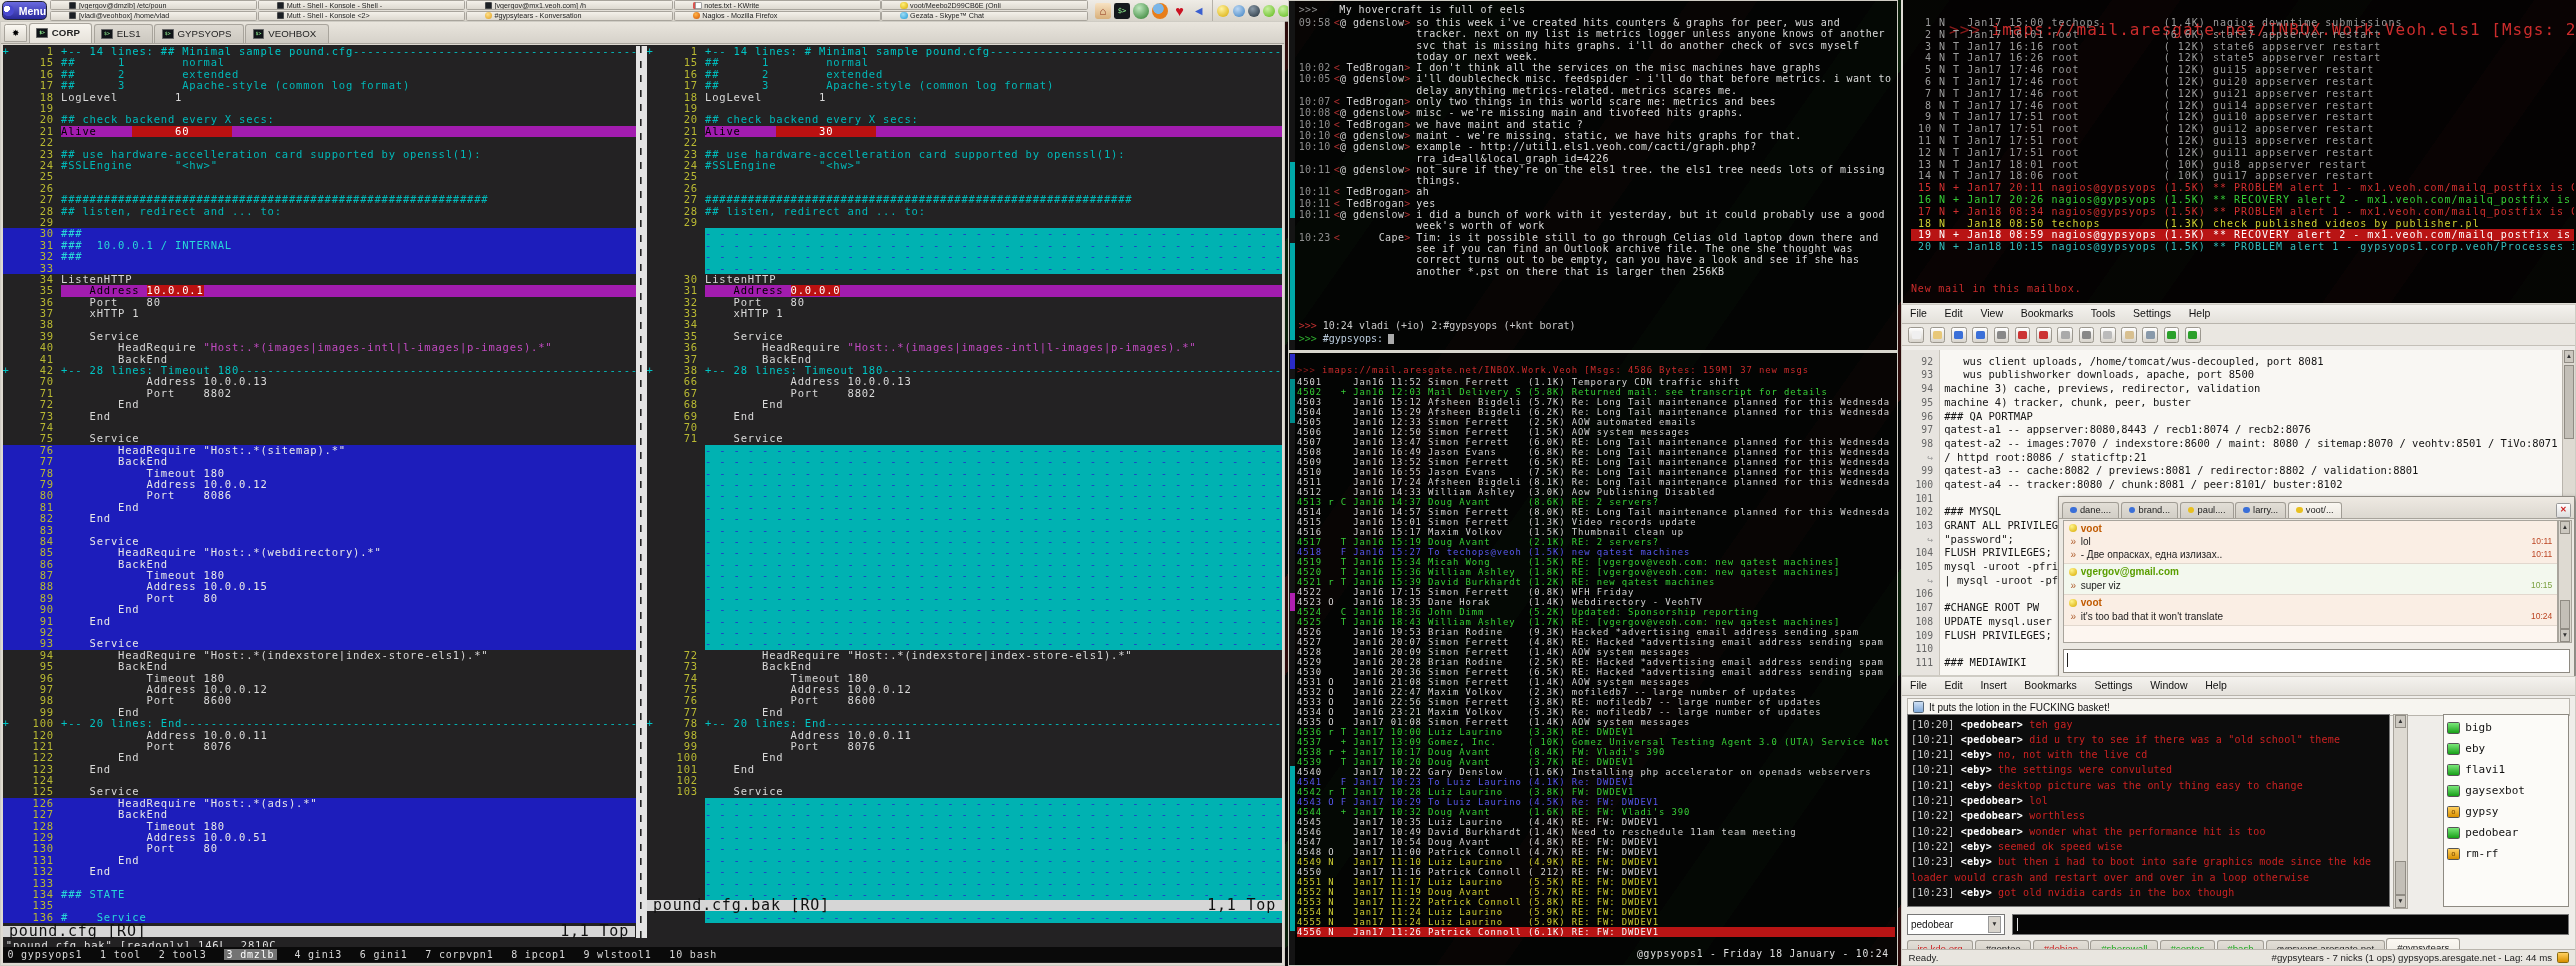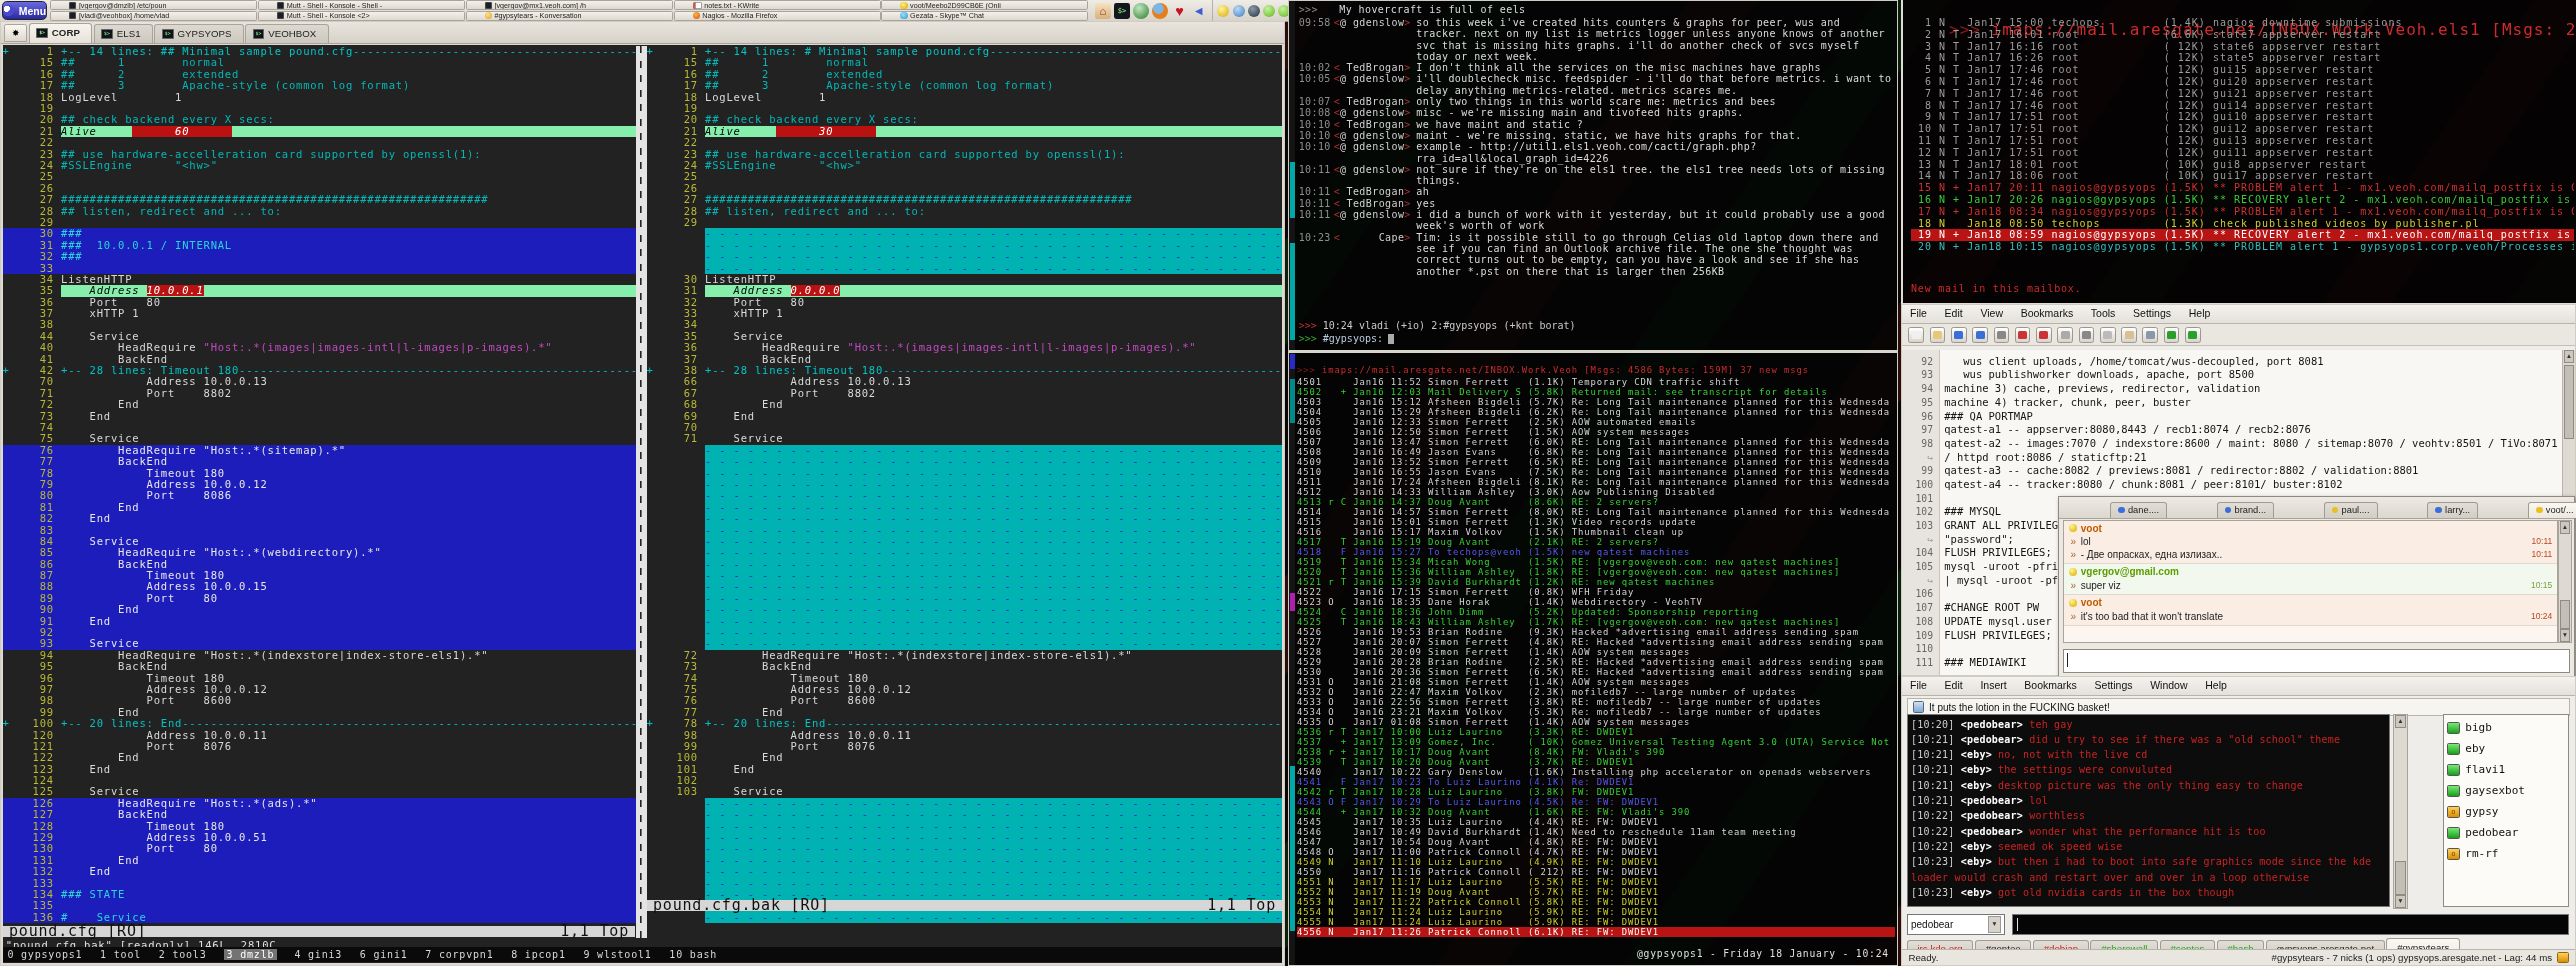--- a/index.html
+++ b/index.html
@@ -39,21 +39,21 @@
   .ktab .termico{width:9.7px;height:8px;background:#101418;border:0.8px solid #666;border-radius:0.8px;color:#9f9;font-size:4.8px;line-height:7.2px;text-align:center;font-family:"DejaVu Sans Mono",monospace;}
   #term1{position:absolute;left:1.6px;right:1.6px;top:22.5px;bottom:1.6px;background:rgba(3,3,6,.86);}
 
   .vrow{display:flex;height:11.4px;line-height:11.4px;font-size:10.5px;letter-spacing:0.8px;white-space:pre;overflow:hidden;font-family:"DejaVu Sans Mono",monospace;}
   .fc{width:11.3px;flex:none;color:#00c4c4;}
   .ln{width:40px;flex:none;text-align:right;padding-right:7.2px;color:#b9b932;}
   .vtx{flex:1;overflow:hidden;}
   .t-c{color:#00b8b8}.t-w{color:#d9d9d9}.t-f{color:#00c4c4}.t-m{color:#c24ac2}
   .da{background:#1d1dbb;}
   .da .t-aw{color:#e8e8e8}.da .t-ac{color:#28d8d8}
-  .chg .vtx{background:#86efac;color:#000;font-style:italic;}
+  .chg .vtx{background:#a21caf;color:#000;}
   .chg-hot{background:#bb1111;color:#fff;}
   .fillrow .vtx{background:#00b2b2;color:#2233cc;}
   #vimL{position:absolute;left:0;top:1.6px;width:633px;}
   #vsep{position:absolute;left:633px;top:1.6px;width:11.3px;height:892px;background:#e4e4e4;
     background-image:repeating-linear-gradient(180deg,#222 0 7.2px,transparent 7.2px 14.5px);background-size:1.6px 100%;background-position:4.8px 0;background-repeat:no-repeat;}
   #vimR{position:absolute;left:644px;right:0;top:1.6px;}
   .vstatus{position:absolute;height:11.4px;background:#d6d6d6;color:#101010;font-size:15px;letter-spacing:0.8px;display:flex;justify-content:space-between;padding:0 6.4px;font-family:"DejaVu Sans Mono",monospace;line-height:11.4px;}
   #stL{left:0;top:881px;width:620px;}
   #stR{left:644px;right:0;top:855px;}
   #cmdline{position:absolute;left:3.2px;right:0;top:894px;color:#e0e0e0;font-size:10.5px;letter-spacing:0.8px;font-family:"DejaVu Sans Mono",monospace;}
@@ -107,21 +107,21 @@
   .krow{display:flex;height:13.7px;line-height:13.7px;font-size:10.5px;font-family:"DejaVu Sans Mono",monospace;white-space:pre;overflow:hidden;}
   .kln{width:31px;flex:none;text-align:right;padding-right:11.3px;color:#666;font-size:9.7px;}
   .kln .wrapmark{color:#999;font-style:normal;}
   .ktx{color:#141414;}
   #kwScroll{position:absolute;right:0;top:0;bottom:0;width:12px;background:#dedad2;border-left:0.8px solid #b8b4ac;}
   #kwScroll .thumb{position:absolute;left:0.8px;right:0.8px;top:14.5px;height:72px;background:#c3bfb7;border:0.8px solid #908c84;}
   .scr-arrow{position:absolute;left:0.8px;right:0.8px;height:11.3px;background:#ccc8c0;border:0.8px solid #908c84;font-size:6.4px;text-align:center;line-height:10.5px;color:#333;}
 
   #kopete{position:absolute;left:2058px;top:496px;width:515px;height:180px;background:#ece9e3;border:0.8px solid #8e8a82;box-shadow:1.6px 1.6px 4.8px rgba(0,0,0,.5);}
   #kopTabs{display:flex;gap:1.6px;align-items:flex-end;height:19.3px;padding:1.6px 3.2px 0 3.2px;background:linear-gradient(#eee9e2,#dcd8d0);border-bottom:0.8px solid #a8a49c;}
-  .koptab{display:flex;align-items:center;gap:3.2px;font-size:9.3px;color:#222;background:linear-gradient(#e2ded6,#d2cec6);border:0.8px solid #a09c94;border-bottom:none;border-radius:3.2px 3.2px 0 0;padding:1.6px 7.2px;height:12px;margin-left:48px;}
+  .koptab{display:flex;align-items:center;gap:3.2px;font-size:9.3px;color:#222;background:linear-gradient(#e2ded6,#d2cec6);border:0.8px solid #a09c94;border-bottom:none;border-radius:3.2px 3.2px 0 0;padding:1.6px 7.2px;height:12px;}
   .koptab.active{background:linear-gradient(#faf7f1,#ece8e1);}
   .koptab .dot{width:6.4px;height:6.4px;border-radius:50%;}
   .dot-user{background:#3a6fd8}.dot-bulb{background:#e8c020}
   #kopClose{margin-left:auto;width:13px;height:13px;background:linear-gradient(#fff,#ddd);border:0.8px solid #999;border-radius:1.6px;color:#c22;font-size:8px;text-align:center;line-height:11.3px;font-weight:bold;}
   #kopBody{position:absolute;left:4px;right:16px;top:22.5px;bottom:34px;background:#fdf6f0;border:0.8px solid #a8a49c;overflow:hidden;}
   .kgroup{border-bottom:0.8px solid #e2d8ce;padding:0.8px 4.8px 2.4px 4.8px;text-align:right;}
   .kghead{display:flex;align-items:center;gap:4px;font-weight:bold;font-size:10px;padding:1.6px 0;}
   .kghead .bulb{width:8px;height:8px;border-radius:50%;background:radial-gradient(circle at 35% 30%,#fff48a,#d8a900);}
   .kmsg{display:flex;font-size:10px;color:#222;padding:0.8px 0 0.8px 1.6px;}
   .kmsg .chev{color:#b06030;margin-right:4.8px;}
@@ -258,21 +258,21 @@
           <div class="vrow"><span class="fc"></span><span class="ln">29</span><span class="vtx t-w"></span></div>
           <div class="vrow da"><span class="fc"></span><span class="ln">30</span><span class="vtx t-ac">###</span></div>
           <div class="vrow da"><span class="fc"></span><span class="ln">31</span><span class="vtx t-ac">###  10.0.0.1 / INTERNAL</span></div>
           <div class="vrow da"><span class="fc"></span><span class="ln">32</span><span class="vtx t-ac">###</span></div>
           <div class="vrow da"><span class="fc"></span><span class="ln">33</span><span class="vtx t-aw"></span></div>
           <div class="vrow"><span class="fc"></span><span class="ln">34</span><span class="vtx t-w">ListenHTTP</span></div>
           <div class="vrow chg"><span class="fc"></span><span class="ln">35</span><span class="vtx"><span>    Address </span><span class="chg-hot">10.0.0.1</span></span></div>
           <div class="vrow"><span class="fc"></span><span class="ln">36</span><span class="vtx t-w">    Port    80</span></div>
           <div class="vrow"><span class="fc"></span><span class="ln">37</span><span class="vtx t-w">    xHTTP 1</span></div>
           <div class="vrow"><span class="fc"></span><span class="ln">38</span><span class="vtx t-w"></span></div>
-          <div class="vrow"><span class="fc"></span><span class="ln">44</span><span class="vtx t-w">    Service</span></div>
+          <div class="vrow"><span class="fc"></span><span class="ln">39</span><span class="vtx t-w">    Service</span></div>
           <div class="vrow"><span class="fc"></span><span class="ln">40</span><span class="vtx"><span class="t-w">        HeadRequire </span><span class="t-m">"Host:.*(images|images-intl|l-images|p-images).*"</span></span></div>
           <div class="vrow"><span class="fc"></span><span class="ln">41</span><span class="vtx t-w">        BackEnd</span></div>
           <div class="vrow"><span class="fc">+</span><span class="ln">42</span><span class="vtx t-f">+-- 28 lines: Timeout 180----------------------------------------------------------------------------------------------------------------------------------</span></div>
           <div class="vrow"><span class="fc"></span><span class="ln">70</span><span class="vtx t-w">            Address 10.0.0.13</span></div>
           <div class="vrow"><span class="fc"></span><span class="ln">71</span><span class="vtx t-w">            Port    8802</span></div>
           <div class="vrow"><span class="fc"></span><span class="ln">72</span><span class="vtx t-w">        End</span></div>
           <div class="vrow"><span class="fc"></span><span class="ln">73</span><span class="vtx t-w">    End</span></div>
           <div class="vrow"><span class="fc"></span><span class="ln">74</span><span class="vtx t-w"></span></div>
           <div class="vrow"><span class="fc"></span><span class="ln">75</span><span class="vtx t-w">    Service</span></div>
           <div class="vrow da"><span class="fc"></span><span class="ln">76</span><span class="vtx t-aw">        HeadRequire "Host:.*(sitemap).*"</span></div>

